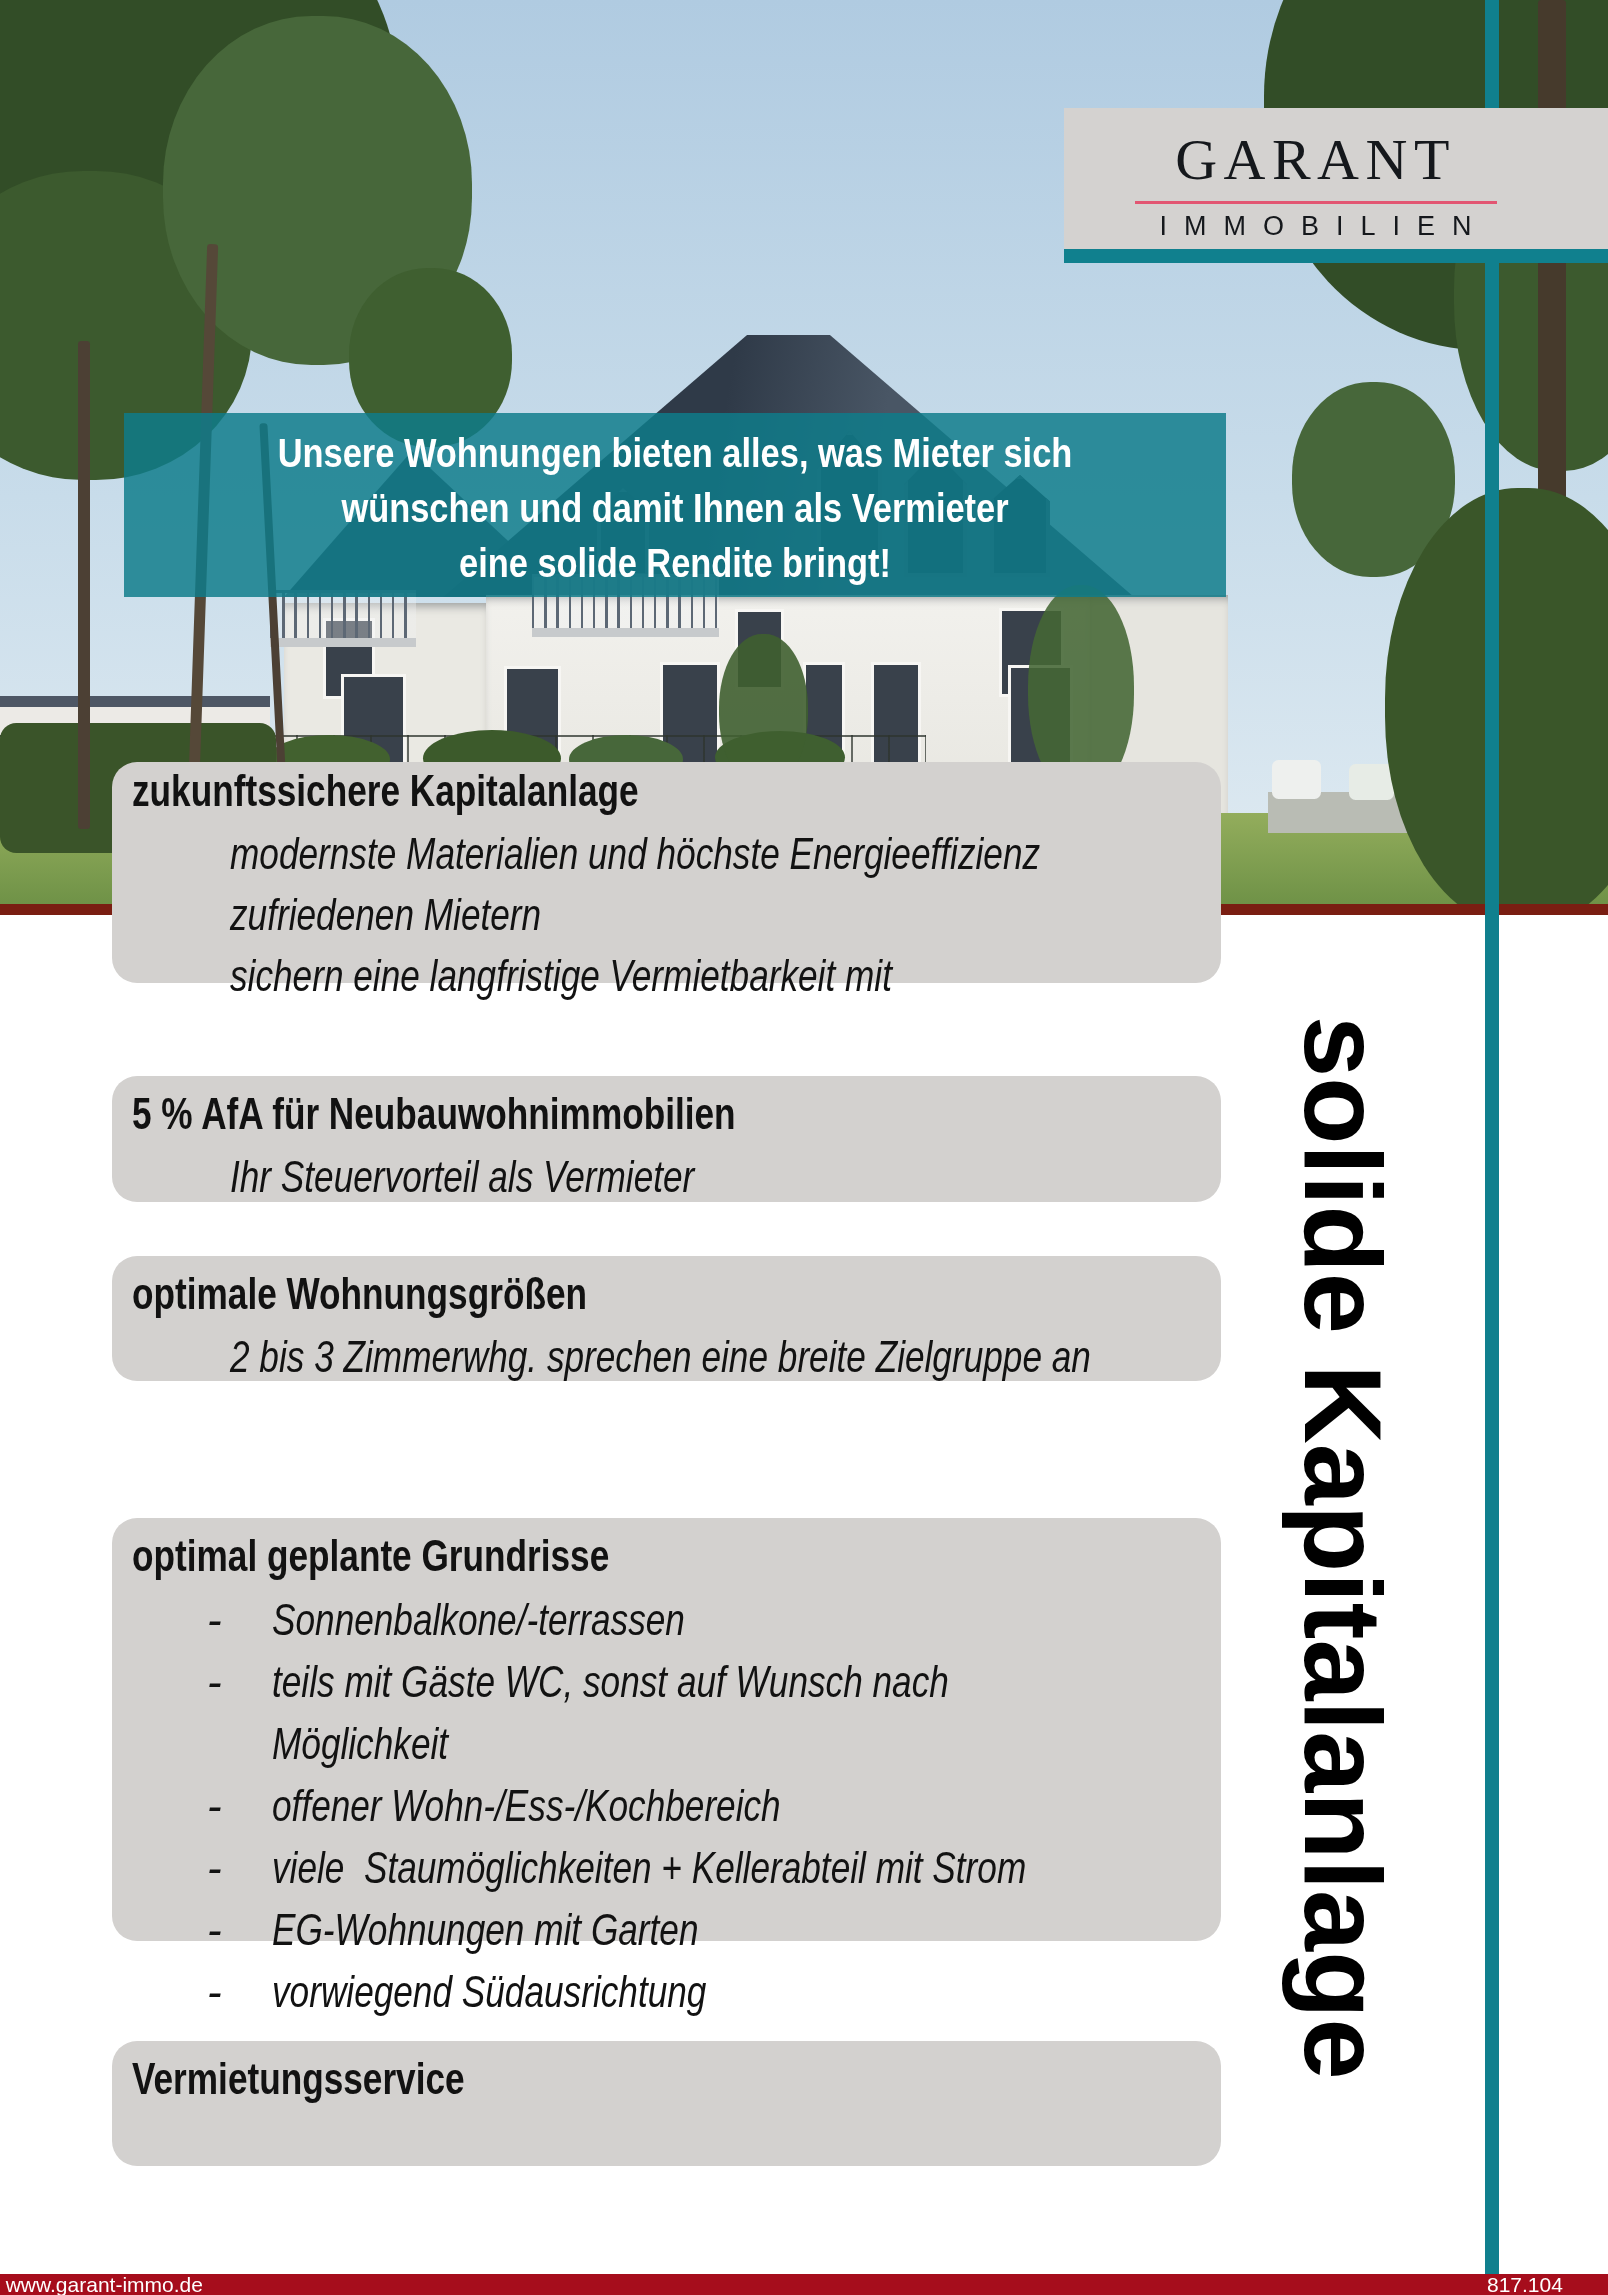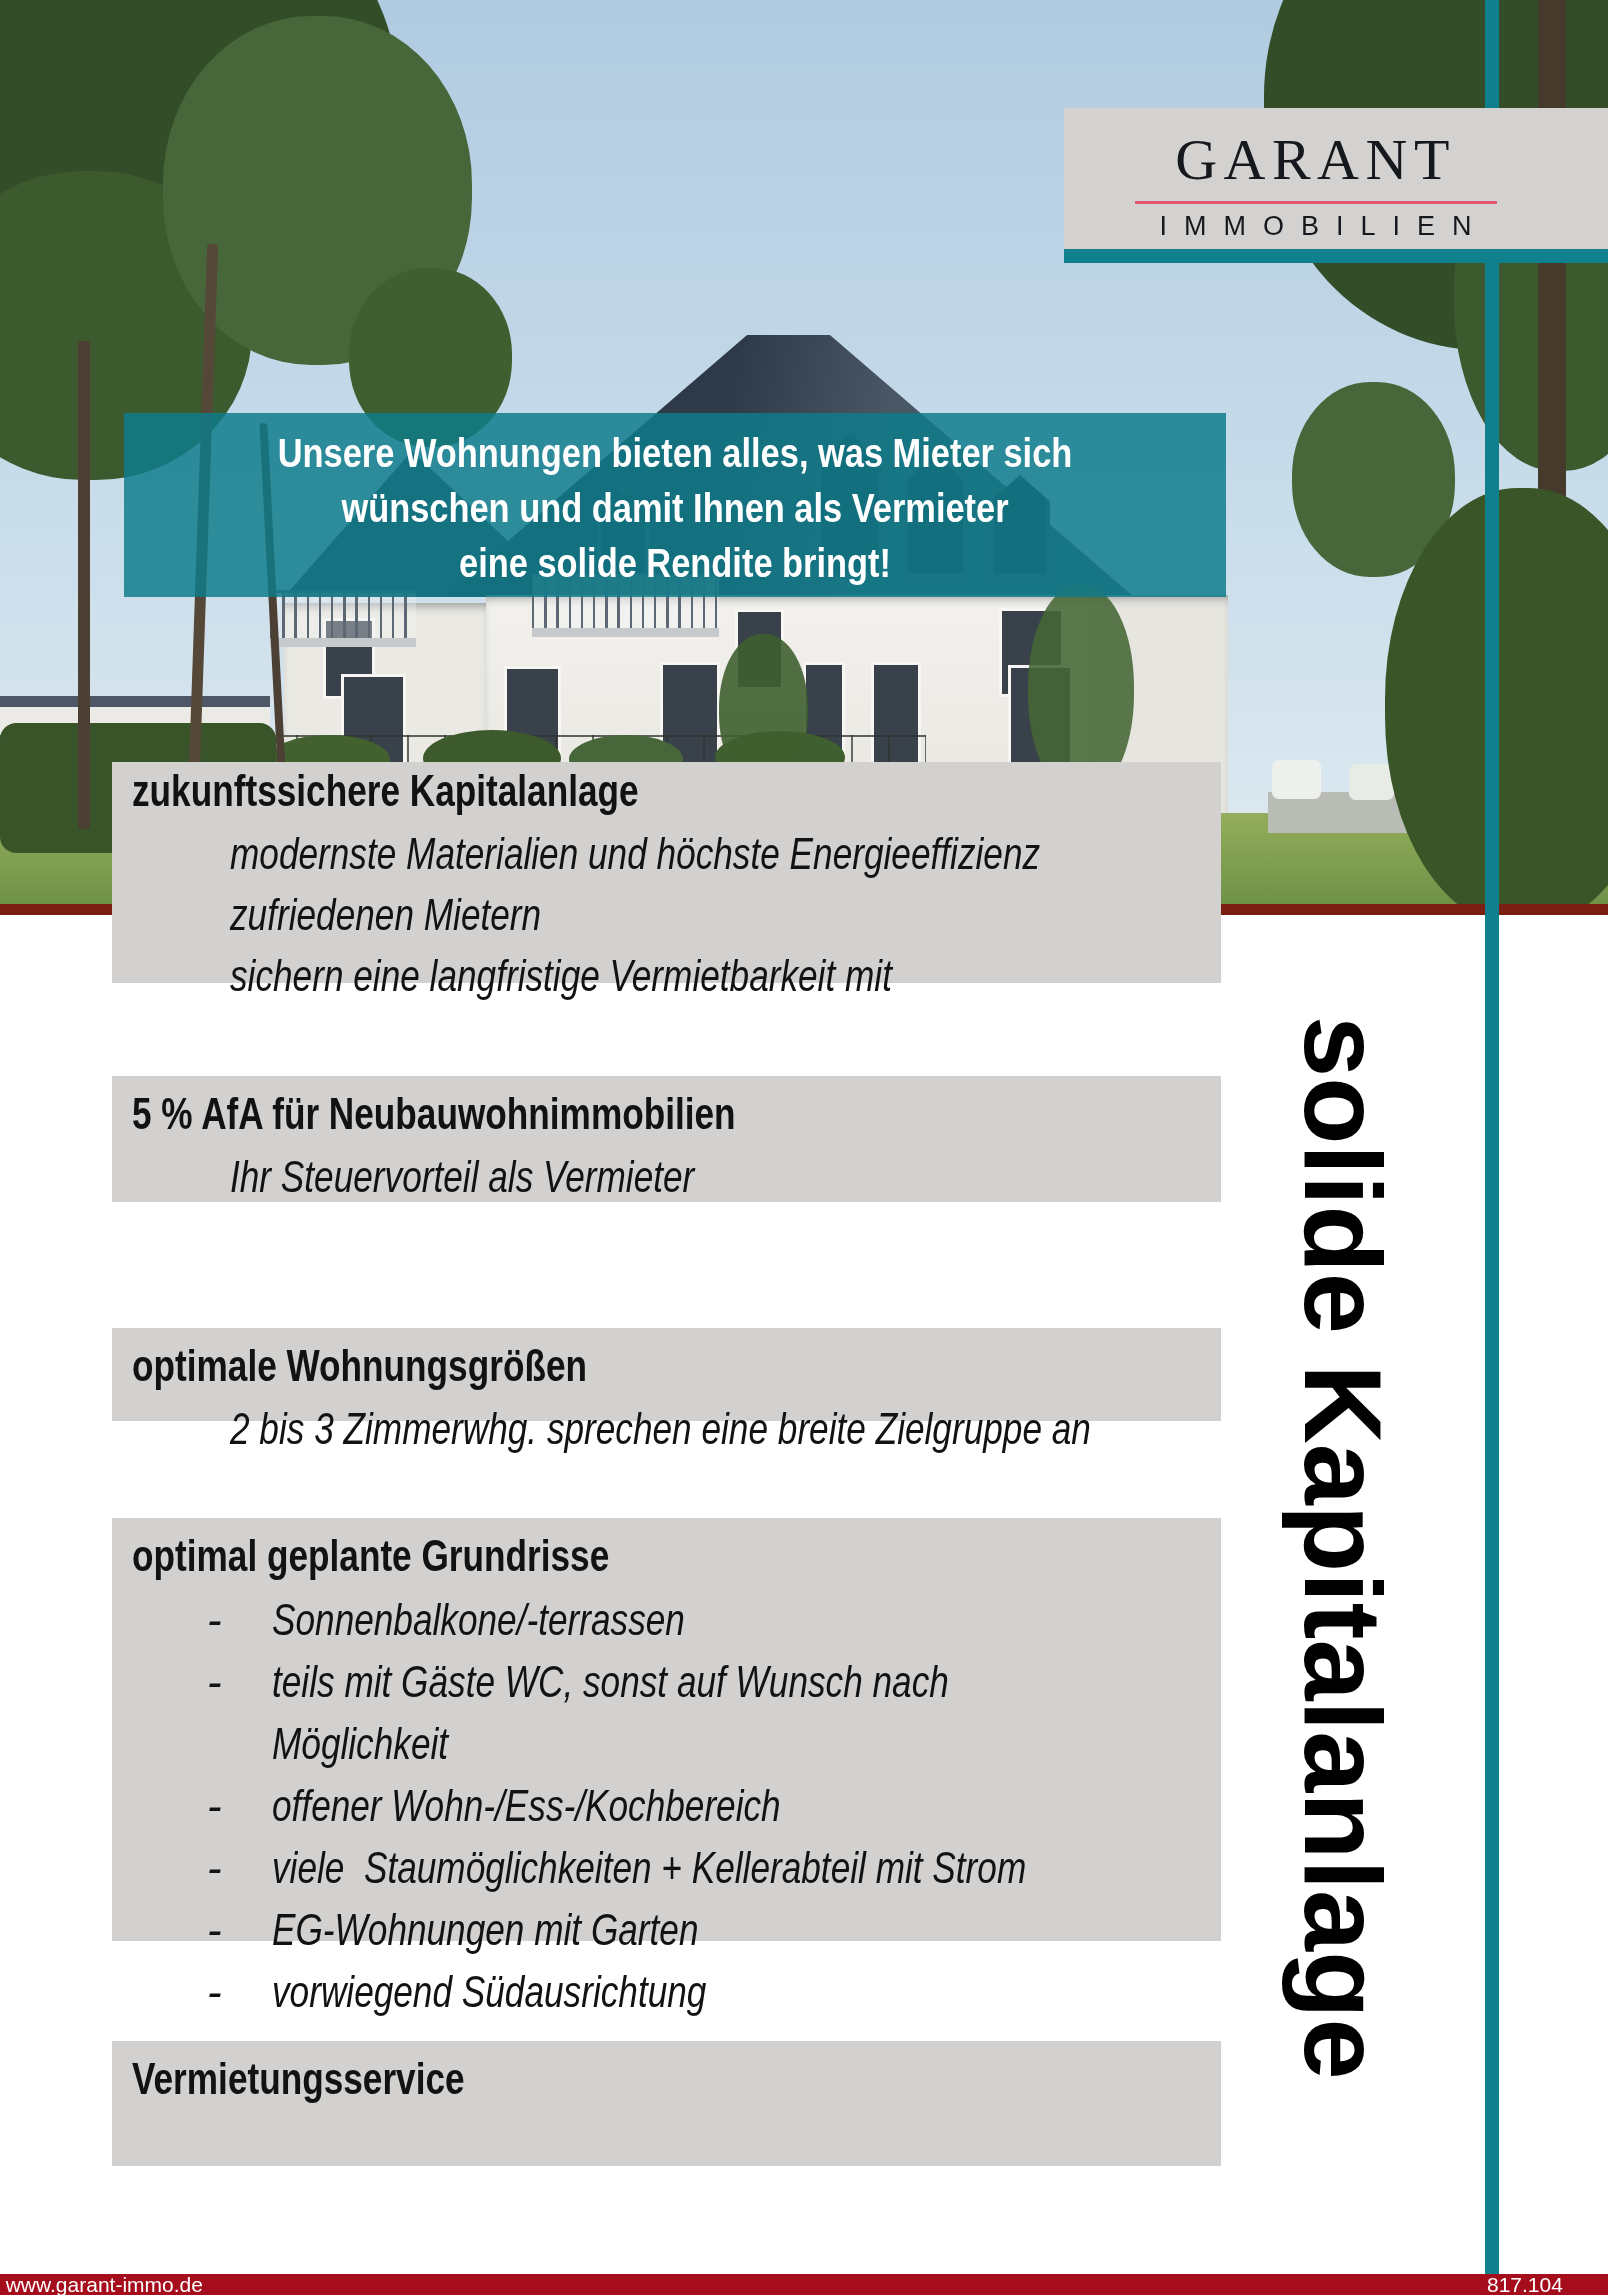--- a/index.html
+++ b/index.html
@@ -54,24 +54,24 @@
   .logo-rule{width:362px;height:3.3px;background:var(--pink);margin:1.6px 0 7.3px 0;}
   .logo-sub{font-size:27px;letter-spacing:17px;text-indent:17px;color:#15181c;white-space:pre;}
   .hbar{position:absolute;left:1064px;top:249px;width:544px;height:14px;background:var(--teal);z-index:5;}
 
   .banner{position:absolute;left:124px;top:413px;width:1102px;height:184px;background:var(--banner-ov);z-index:3;
     padding-top:13px;}
   .bline{text-align:center;font-weight:bold;color:#ffffff;font-size:40px;line-height:55px;white-space:pre;
     transform:scaleX(.86);}
 
   
-  .gbox{position:absolute;left:112px;width:1109px;background:var(--box-gray);z-index:4;padding-top:11.4px;}
+  .gbox{position:absolute;left:112px;width:1109px;background:var(--box-gray);z-index:4;padding-top:11.4px;border-radius:25px;}
   .b1{top:762px;height:221px;padding-top:1.6px;}
   .b2{top:1076px;height:126px;}
-  .b3{top:1328px;height:93px;}
+  .b3{top:1256px;height:125px;}
   .b4{top:1518px;height:423px;}
   .b5{top:2041px;height:125px;}
   .gtitle{padding-left:19.5px;line-height:54px;white-space:pre;}
   .gtitle>span{display:inline-block;transform:scaleX(.8);transform-origin:left center;font-weight:bold;font-size:44px;white-space:pre;}
   .gline{margin-left:118px;line-height:50px;white-space:pre;}
   .gline>span{display:inline-block;transform:scaleX(.8);transform-origin:left center;font-style:italic;font-size:44px;white-space:pre;}
   .brow{padding-left:95px;line-height:51px;white-space:pre;}
   .bdash{display:inline-block;width:65px;font-style:italic;font-size:44px;}
   .btxt{display:inline-block;transform:scaleX(.8);transform-origin:left center;font-style:italic;font-size:44px;white-space:pre;}
   .bcont{padding-left:160px;line-height:51px;white-space:pre;}

